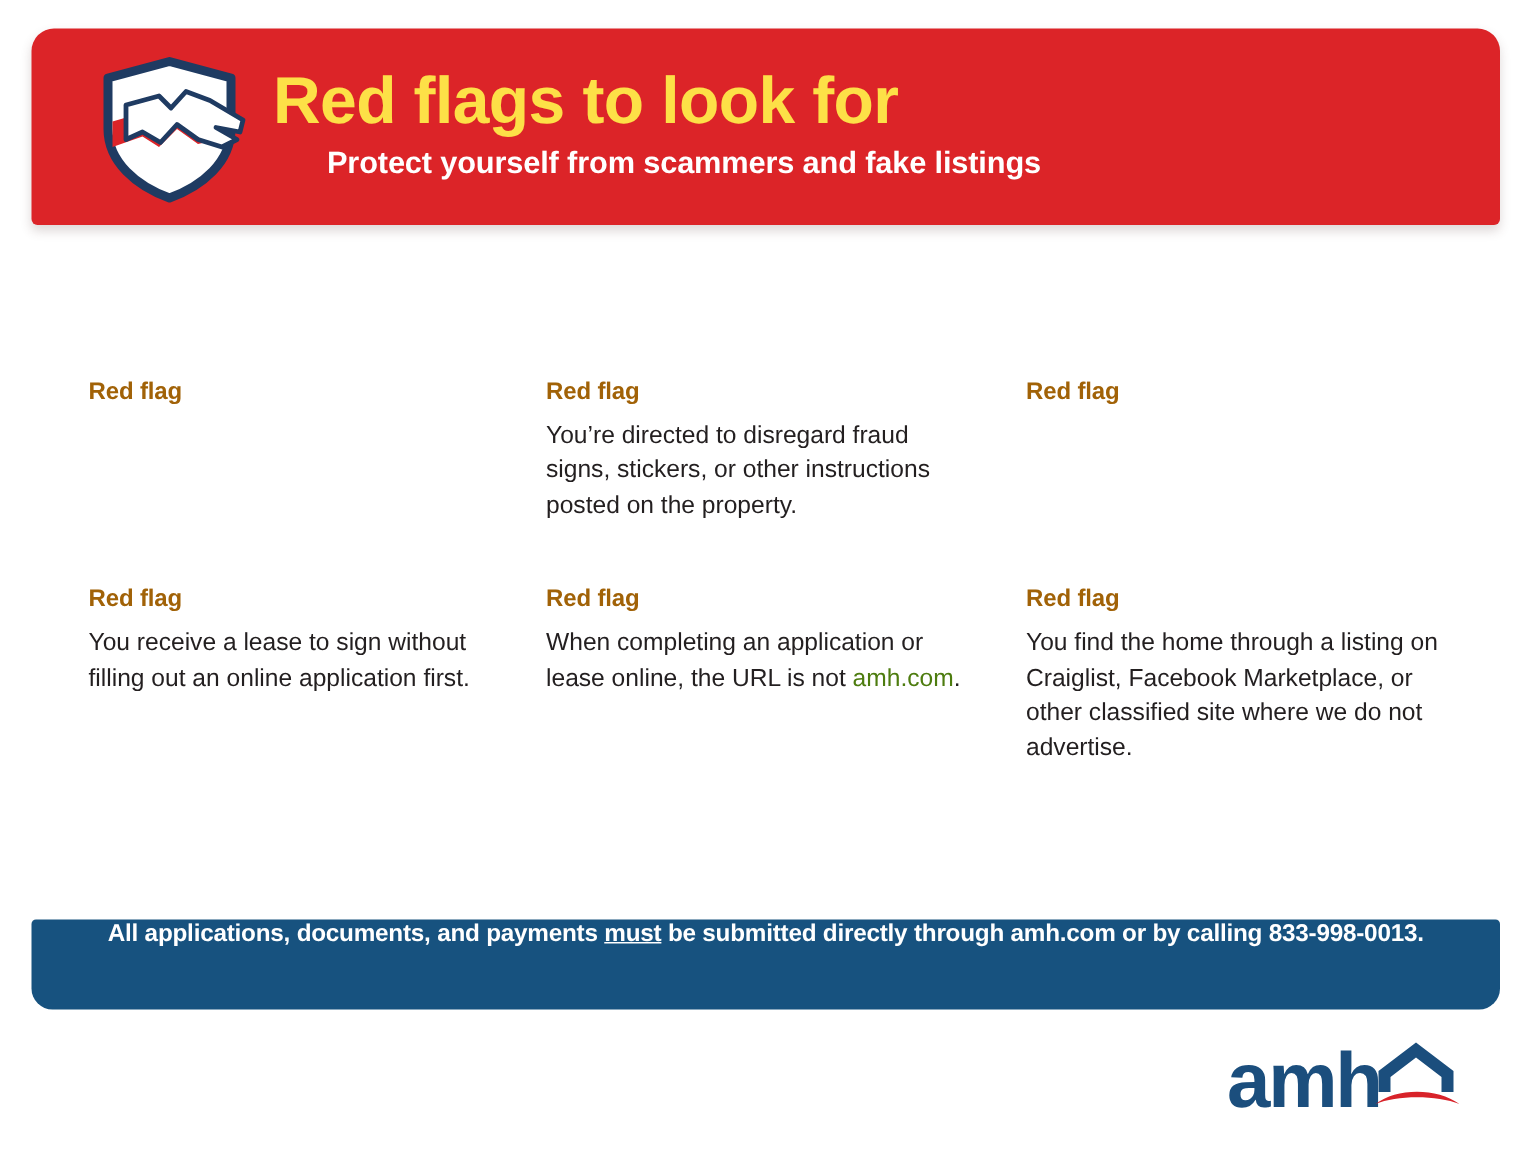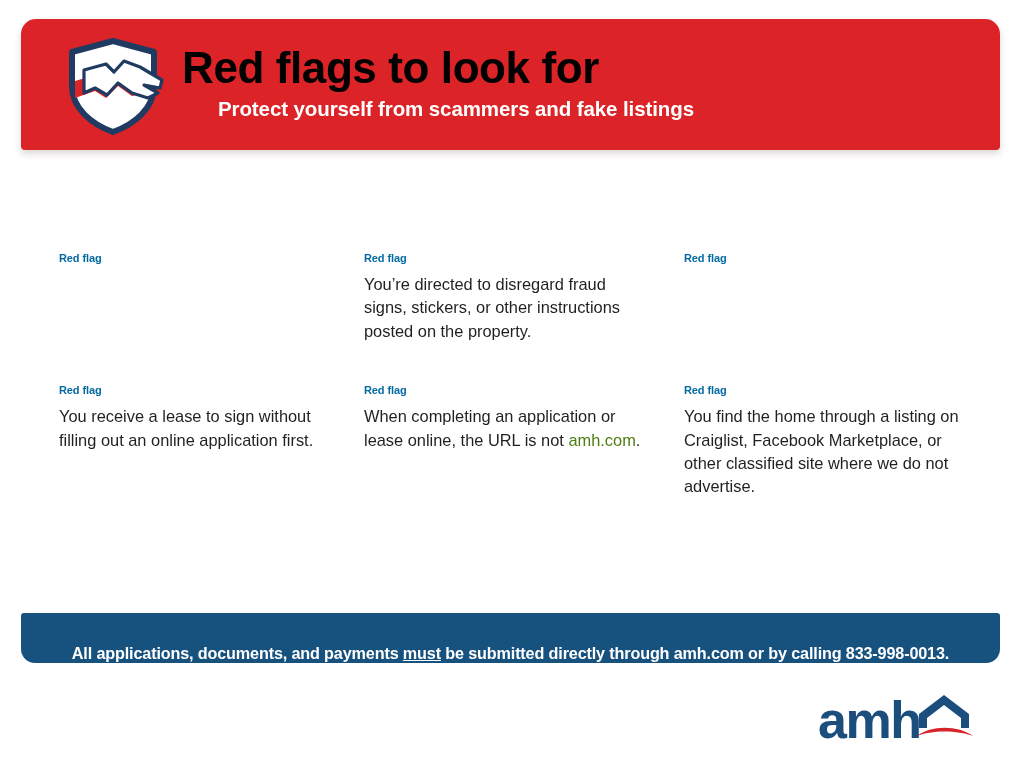--- a/index.html
+++ b/index.html
@@ -38,21 +38,21 @@
     display: flex;
     align-items: center;
     justify-content: center;
     margin-top: 2px;
   }
   .header-texts {
     margin-left: 16px;
     padding-bottom: 2px;
   }
   .header-title {
-    color: #000000;
+    color: #fde047;
     font-size: 44px;
     font-weight: bold;
     line-height: 1.02;
     letter-spacing: -0.4px;
     white-space: nowrap;
   }
   .header-subtitle {
     color: #ffffff;
     font-size: 20.5px;
     font-weight: bold;
@@ -71,22 +71,22 @@
     width: 910px;
     display: grid;
     grid-template-columns: 305px 320px 285px;
     grid-template-rows: auto auto;
     row-gap: 41px;
   }
   .flag-card {
     width: 100%;
   }
   .flag-label {
-    color: #0369a1;
-    font-size: 11px;
+    color: #a16207;
+    font-size: 16px;
     font-weight: bold;
     line-height: 1.2;
     letter-spacing: -0.1px;
   }
   .flag-body {
     color: #231f20;
     font-size: 16.4px;
     line-height: 1.42;
     margin-top: 8px;
     max-width: 280px;
@@ -97,25 +97,25 @@
     color: #4d7c0f;
     text-decoration: none;
   }
 
   
   .footer-banner {
     position: absolute;
     left: 21px;
     top: 613px;
     width: 979px;
-    height: 50px;
+    height: 60px;
     background: #17527f;
     border-radius: 3px 3px 14px 14px;
     display: flex;
-    align-items: flex-end;
+    align-items: flex-start;
     justify-content: center;
   }
   .footer-text {
     color: #ffffff;
     font-size: 16.2px;
     font-weight: bold;
     letter-spacing: -0.15px;
     white-space: nowrap;
   }
   .footer-text u { text-decoration: underline; }

